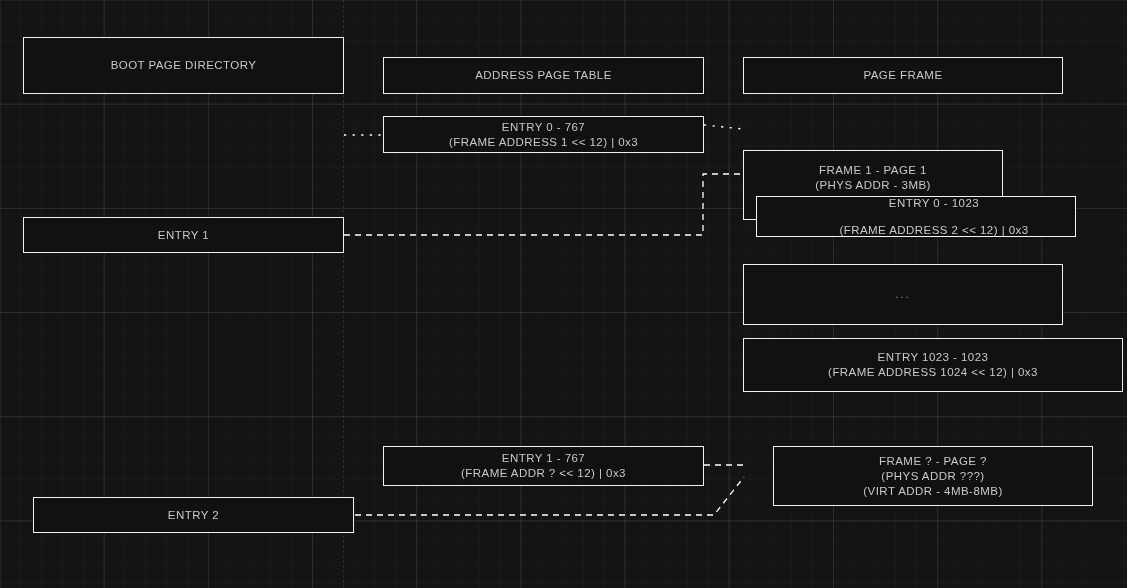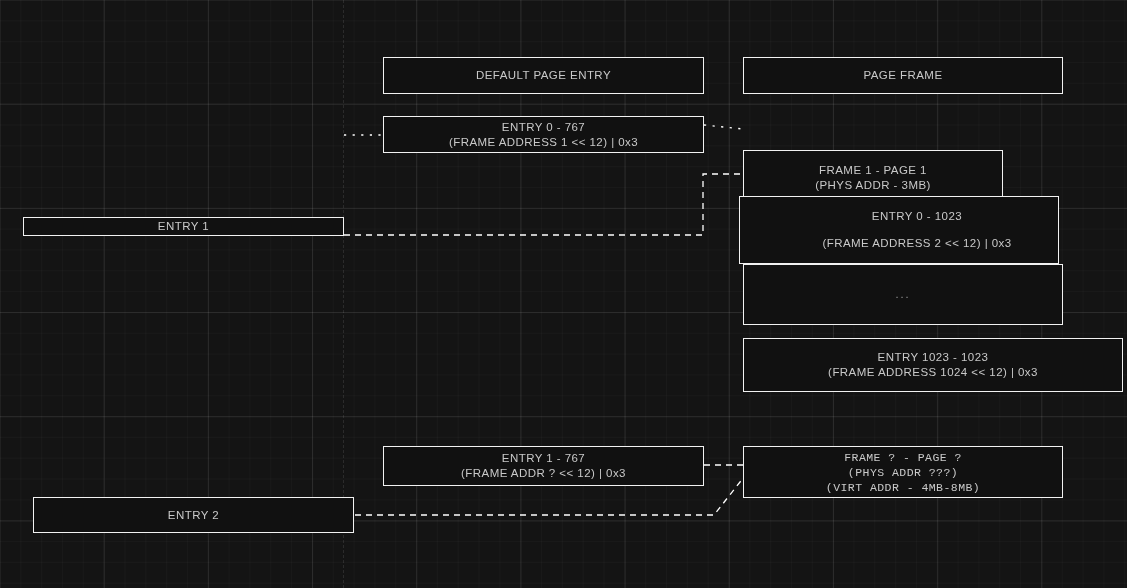--- a/index.html
+++ b/index.html
@@ -55,45 +55,46 @@
   <div class="guide-v" style="left:343px;"></div>
 
   <svg class="links" xmlns="http://www.w3.org/2000/svg">
     <path class="lk dotted" d="M344,135 L383,135"></path>
     <path class="lk dotted" d="M704,125 L743,129"></path>
     <path class="lk dashed" d="M344,235 L703,235 L703,174 L743,174"></path>
     <path class="lk dashed" d="M704,465 L743,465"></path>
     <path class="lk dashed" d="M344,515 L714,515 L744,477"></path>
   </svg>
 
+  <div class="box" style="left:23px;top:37px;width:321px;height:57px;">BOOT PAGE DIRECTORY</div>
 
 
-  <div class="box" style="left:23px;top:217px;width:321px;height:19px;">ENTRY 1</div>
+  <div class="box" style="left:23px;top:217px;width:321px;height:36px;">ENTRY 1</div>
 
   <div class="box" style="left:33px;top:497px;width:321px;height:36px;">ENTRY 2</div>
 
-  <div class="box" style="left:383px;top:57px;width:321px;height:37px;">DEFAULT PAGE ENTRY</div>
+  <div class="box" style="left:383px;top:57px;width:321px;height:37px;">ADDRESS PAGE TABLE</div>
 
   <div class="box" style="left:383px;top:116px;width:321px;height:37px;">ENTRY 0 - 767
 (FRAME ADDRESS 1 &lt;&lt; 12) | 0x3</div>
 
   <div class="box" style="left:383px;top:446px;width:321px;height:40px;">ENTRY 1 - 767
 (FRAME ADDR ? &lt;&lt; 12)  | 0x3</div>
 
   <div class="box" style="left:743px;top:57px;width:320px;height:37px;">PAGE FRAME</div>
 
   <div class="box" style="left:743px;top:116px;width:260px;height:70px;margin-top:34px;">FRAME 1 - PAGE 1
 (PHYS ADDR - 3MB)
 (VIRT ADDR - 0-4kB)</div>
 
-  <div class="box wide-lines" style="left:739px;top:196px;width:320px;height:68px;padding-left:36px;">ENTRY 0 - 1023
+  <div class="box wide-lines" style="left:756px;top:196px;width:320px;height:41px;padding-left:36px;">ENTRY 0 - 1023
 (FRAME ADDRESS 2 &lt;&lt; 12) | 0x3</div>
 
   <div class="box ellipsis" style="left:743px;top:264px;width:320px;height:61px;">...</div>
 
   <div class="box" style="left:743px;top:338px;width:380px;height:54px;">ENTRY 1023 - 1023
 (FRAME ADDRESS 1024 &lt;&lt; 12) | 0x3</div>
 
-  <div class="box" style="left:743px;top:446px;width:320px;height:52px;font-family:Liberation Mono, monospace;">FRAME ? - PAGE ?
+  <div class="box" style="left:773px;top:446px;width:320px;height:60px;">FRAME ? - PAGE ?
 (PHYS ADDR ???)
 (VIRT ADDR - 4MB-8MB)</div>
 
 </div>
 
 </body></html>

